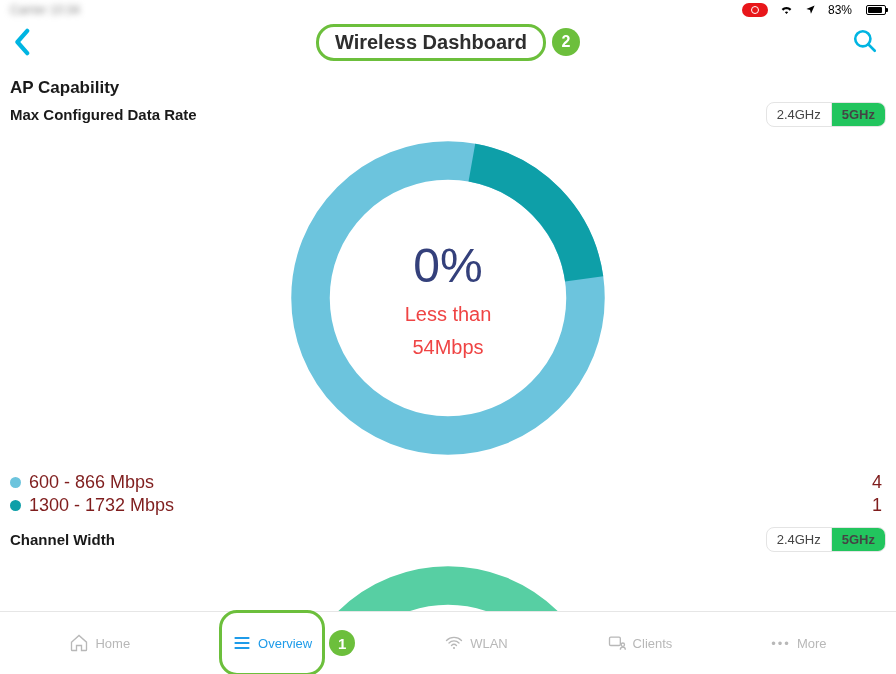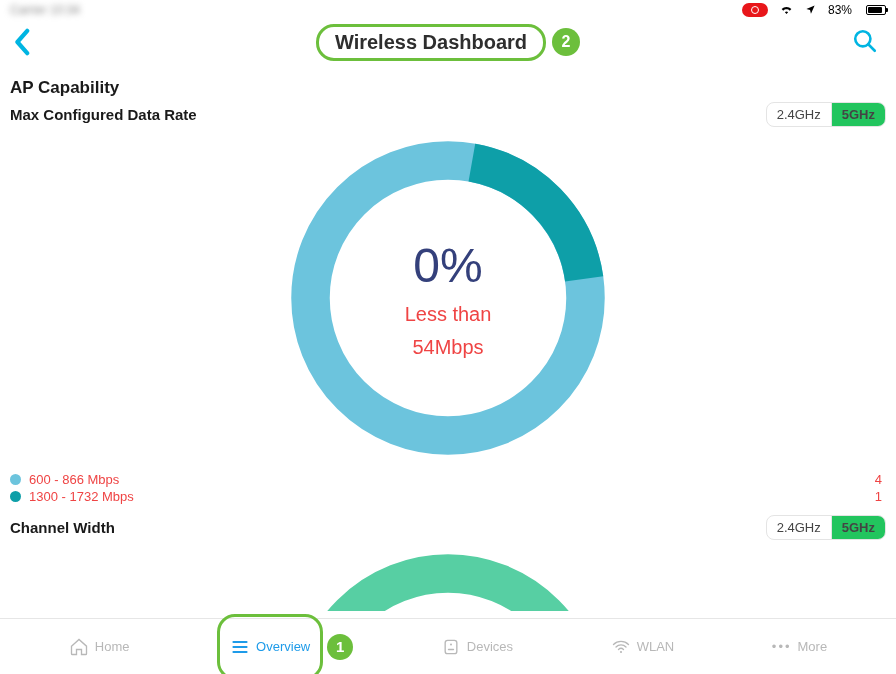--- a/index.html
+++ b/index.html
@@ -33,28 +33,28 @@
   .freq-toggle span { padding: 4px 10px; color: #444; cursor: pointer; }
   .freq-toggle span.sel { background: #22c55e; font-weight: 600; }
   .freq-toggle span + span { border-left: 1px solid #e4e4e4; }
 
   .donut-wrap { display: flex; justify-content: center; margin: 6px 0 8px 0; position: relative; height: 330px; }
   .donut-center { position: absolute; top: 50%; left: 50%; transform: translate(-50%, -50%); text-align: center; }
   .donut-pct { font-size: 48px; font-weight: 400; color: #34407b; }
   .donut-sub { font-size: 20px; color: #ef4444; line-height: 1.2; margin-top: 9px; }
 
   .legend { margin: 0 0 10px 0; }
-  .legend-row { display: flex; justify-content: space-between; align-items: center; font-size: 13px; color: #ef4444; padding: 1px 4px 1px 0; text-align: center; }
+  .legend-row { display: flex; justify-content: space-between; align-items: center; font-size: 18px; color: #7f1d1d; padding: 1px 4px 1px 0; text-align: center; }
   .legend-left { display:flex; align-items:center; gap:8px; }
   .dot { width: 11px; height: 11px; border-radius: 50%; flex: none; }
 
   .second-chart { display:flex; justify-content:center; margin-top:6px; height:120px; overflow:hidden; }
 
   
-  .tabbar { position: absolute; bottom: 0; left: 0; right: 0; height: 56px; border-top: 1px solid #e6e6e6; background:#fff; display: flex; align-items: center; justify-content: space-around; padding: 0 20px; }
+  .tabbar { position: absolute; bottom: 0; left: 0; right: 0; height: 63px; border-top: 1px solid #e6e6e6; background:#fff; display: flex; align-items: center; justify-content: space-around; padding: 0 20px; }
   .tab { display: flex; align-items: center; gap: 6px; color: #b8b8b8; font-size: 13px; cursor: pointer; padding: 6px 10px; }
   .tab svg { width: 20px; height: 20px; }
   .tab.ov { color: #1e9be9; }
   .ov-highlight { border: 3px solid #6cbf3c; border-radius: 18px; padding: 20px 10px; display:flex; align-items:center; gap:6px; }
   .tab-badge { width: 26px; height: 26px; border-radius:50%; background:#6cbf3c; color:#fff; display:flex; align-items:center; justify-content:center; font-weight:700; font-size:15px; margin-left:4px; }
   .dots { letter-spacing: 2px; }
 </style>
 </head>
 <body>
 
@@ -163,35 +163,35 @@
   <div style="display:flex;align-items:center;">
     <div class="ov-highlight">
       <svg viewBox="0 0 24 24" width="20" height="20">
           <path stroke="#1e9be9" stroke-width="2.2" stroke-linecap="round" d="M4 6h16M4 12h16M4 18h16"></path>
         </svg>
       <span class="tab ov" style="padding:0;">Overview</span>
     </div>
     <div class="tab-badge">1</div>
   </div>
 
-  <div class="tab">
-    <svg viewBox="0 0 24 24">
-        <rect x="5" y="4" width="14" height="16" rx="3" fill="none" stroke="#b8b8b8" stroke-width="1.6"></rect>
-        <circle cx="12" cy="9" r="1.2" fill="#b8b8b8"></circle>
-        <path d="M9 15h6" stroke="#b8b8b8" stroke-width="1.6" stroke-linecap="round"></path>
-      </svg>
-    <span>Devices</span>
-  </div>
 
   <div class="tab">
     <svg viewBox="0 0 24 24">
         <path fill="none" stroke="#b8b8b8" stroke-width="1.6" stroke-linecap="round" d="M3 9c5-5 13-5 18 0M6 12c3.3-3.3 8.7-3.3 12 0M9 15c1.7-1.7 4.3-1.7 6 0"></path>
         <circle cx="12" cy="18" r="1.3" fill="#b8b8b8"></circle>
       </svg>
     <span>WLAN</span>
   </div>
 
+  <div class="tab">
+    <svg viewBox="0 0 24 24">
+        <rect x="3" y="5" width="13" height="10" rx="1.5" fill="none" stroke="#b8b8b8" stroke-width="1.6"></rect>
+        <circle cx="19" cy="14" r="2" fill="none" stroke="#b8b8b8" stroke-width="1.6"></circle>
+        <path d="M16 20c0-1.7 1.3-3 3-3s3 1.3 3 3" fill="none" stroke="#b8b8b8" stroke-width="1.6"></path>
+      </svg>
+    <span>Clients</span>
+  </div>
 
   <div class="tab">
     <span class="dots">•••</span>
     <span>More</span>
   </div>
 </div>
 
 </body></html>

